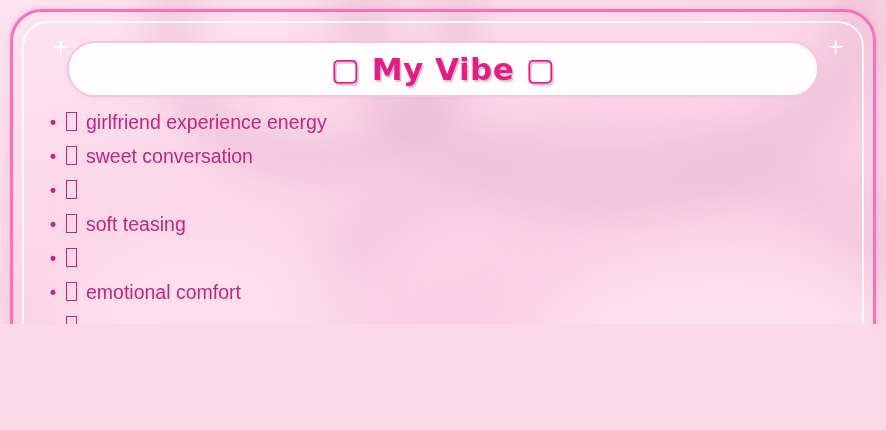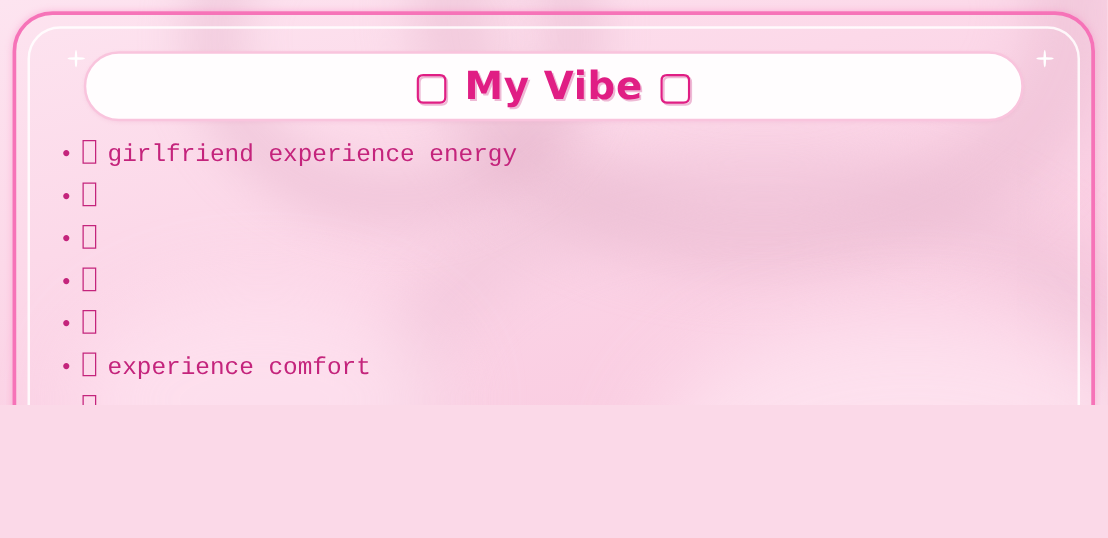--- a/index.html
+++ b/index.html
@@ -153,21 +153,21 @@
     display: inline-block;
     width: 11px;
     height: 19px;
     border: 1.6px solid #c4247c;
     margin-right: 9px;
     position: relative;
     top: 2px;
   }
 
   .vibe-label {
-    font-family: Liberation Mono, monospace;
+    font-family: Liberation Sans, sans-serif;
     font-size: 19.5px;
     color: #c4247c;
     line-height: 1;
   }
 
   
   .glow-bar {
     position: absolute;
     left: 90px; top: 394px;
     width: 700px; height: 13px;
@@ -225,41 +225,43 @@
 
     <li class="vibe-item">
       <span class="bullet">•</span>
       <span class="tofu"></span>
       <span class="vibe-label">girlfriend experience energy</span>
     </li>
 
     <li class="vibe-item">
       <span class="bullet">•</span>
       <span class="tofu"></span>
-    </li>
-
-    <li class="vibe-item">
-      <span class="bullet">•</span>
-      <span class="tofu"></span>
-    </li>
-
-    <li class="vibe-item">
-      <span class="bullet">•</span>
-      <span class="tofu"></span>
-    </li>
-
-    <li class="vibe-item">
-      <span class="bullet">•</span>
-      <span class="tofu"></span>
-    </li>
-
-    <li class="vibe-item">
-      <span class="bullet">•</span>
-      <span class="tofu"></span>
-      <span class="vibe-label">experience comfort</span>
+      <span class="vibe-label">sweet conversation</span>
+    </li>
+
+    <li class="vibe-item">
+      <span class="bullet">•</span>
+      <span class="tofu"></span>
+    </li>
+
+    <li class="vibe-item">
+      <span class="bullet">•</span>
+      <span class="tofu"></span>
+      <span class="vibe-label">soft teasing</span>
+    </li>
+
+    <li class="vibe-item">
+      <span class="bullet">•</span>
+      <span class="tofu"></span>
+    </li>
+
+    <li class="vibe-item">
+      <span class="bullet">•</span>
+      <span class="tofu"></span>
+      <span class="vibe-label">emotional comfort</span>
     </li>
 
     <li class="vibe-item">
       <span class="bullet">•</span>
       <span class="tofu"></span>
     </li>
 
     <li class="vibe-item">
       <span class="bullet">•</span>
       <span class="tofu"></span>

